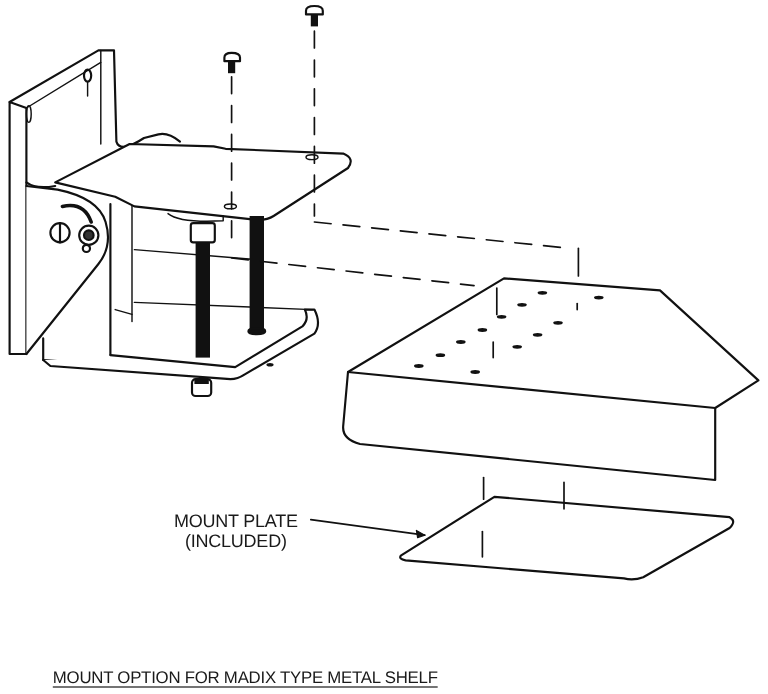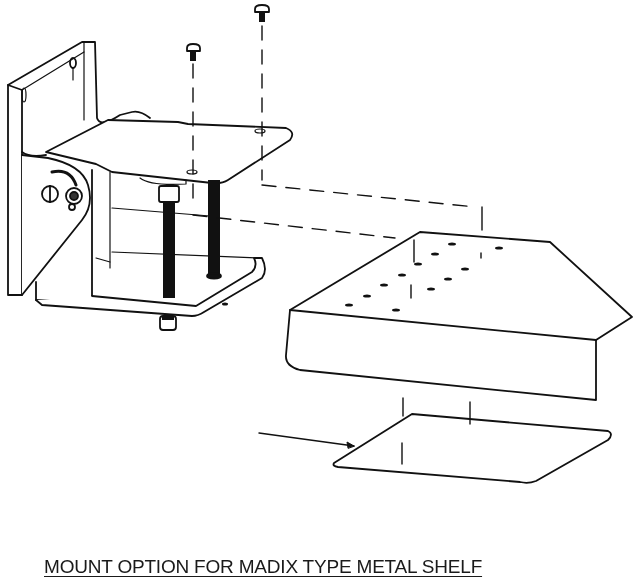--- a/index.html
+++ b/index.html
@@ -7,21 +7,21 @@
   .canvas { position: absolute; left: 0; top: 0; width: 640px; height: 578px; }
   svg { position: absolute; left: 0; top: 0; }
   .label {
     position: absolute;
     font-family: "Liberation Sans", sans-serif;
     color: #1a1a1a;
     letter-spacing: -0.2px;
   }
   .mount-label { left: 145px; top: 426px; font-size: 15px; line-height: 17px; text-align: center; }
   .caption {
-    left: 44px; top: 556px; font-size: 19px;
+    left: 44px; top: 556px; font-size: 14px;
     text-decoration: underline; text-underline-offset: 3px;
   }
 </style>
 </head>
 <body>
 
 <div class="canvas">
 <svg width="640" height="578" viewBox="0 0 640 578" fill="none" stroke="#111" stroke-width="1.8" stroke-linejoin="round" stroke-linecap="round">
 
   <g>
@@ -114,15 +114,19 @@
     <path d="M334 463 L412 414 L608 431 Q614 434 608 440 L536 481 Q528 484 520 482 L338 467 Q332 466 334 463 Z" fill="#fff"></path>
     <line x1="403" y1="398" x2="403" y2="416" stroke-width="1.4"></line>
     <line x1="470" y1="402" x2="470" y2="424" stroke-width="1.4"></line>
     <line x1="402" y1="443" x2="402" y2="464" stroke-width="1.4"></line>
   </g>
 
   <path d="M259 433 L354 446" stroke-width="1.4"></path>
   <path d="M354 446 L347 442 L348 448 Z" fill="#111" stroke-width="1"></path>
 </svg>
 
+<div class="label mount-label">
+  <div>MOUNT PLATE</div>
+  <div>(INCLUDED)</div>
+</div>
 
 <div class="label caption">MOUNT OPTION FOR MADIX TYPE METAL SHELF</div>
 </div>
 
 </body></html>

